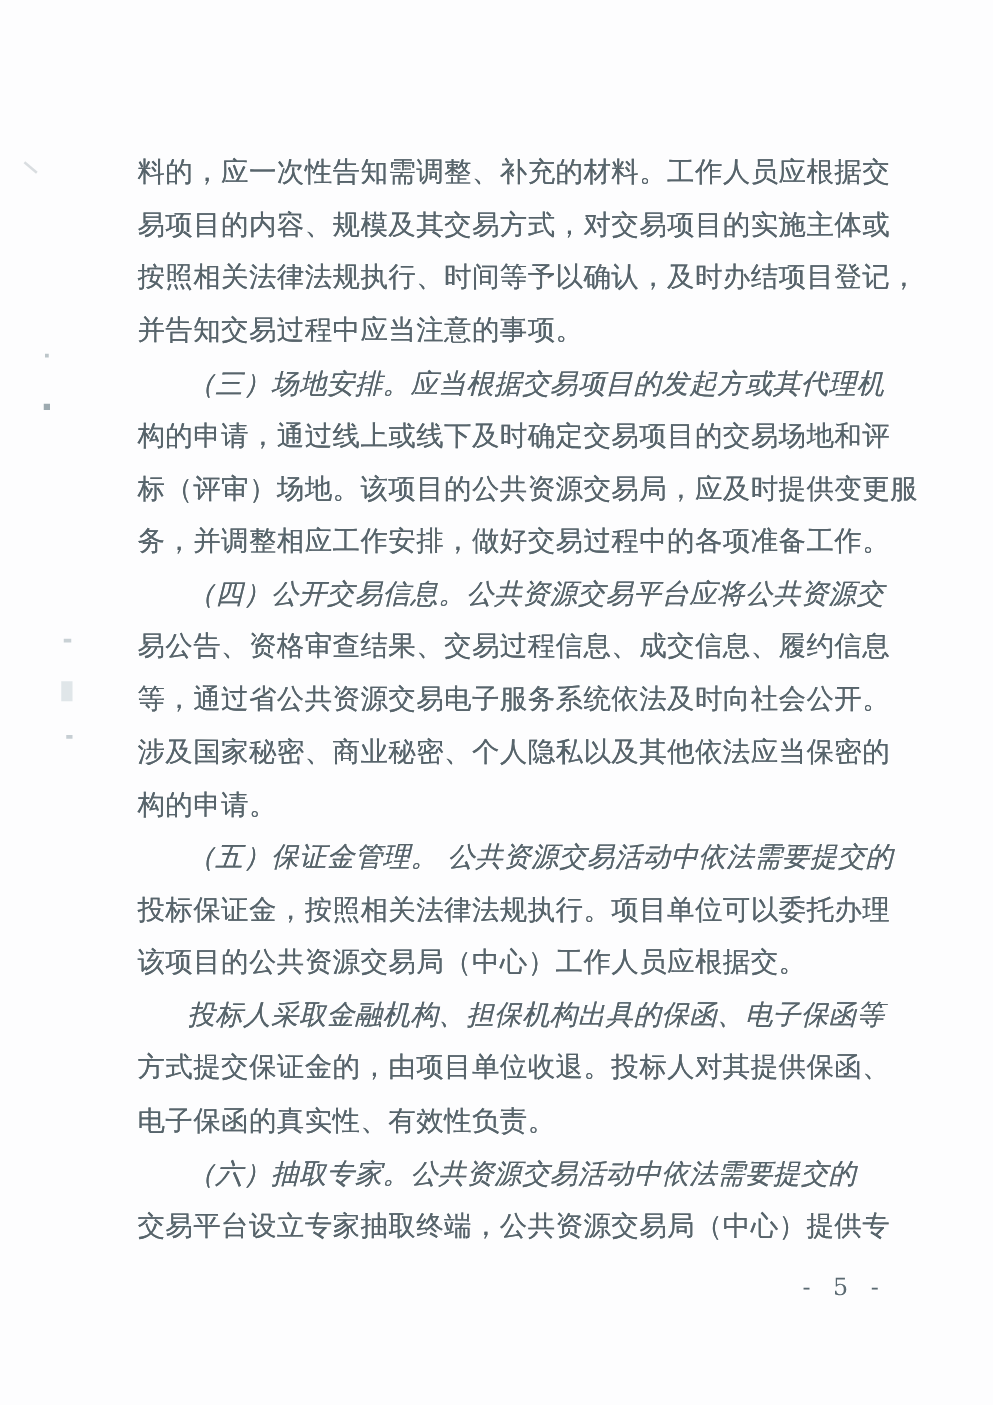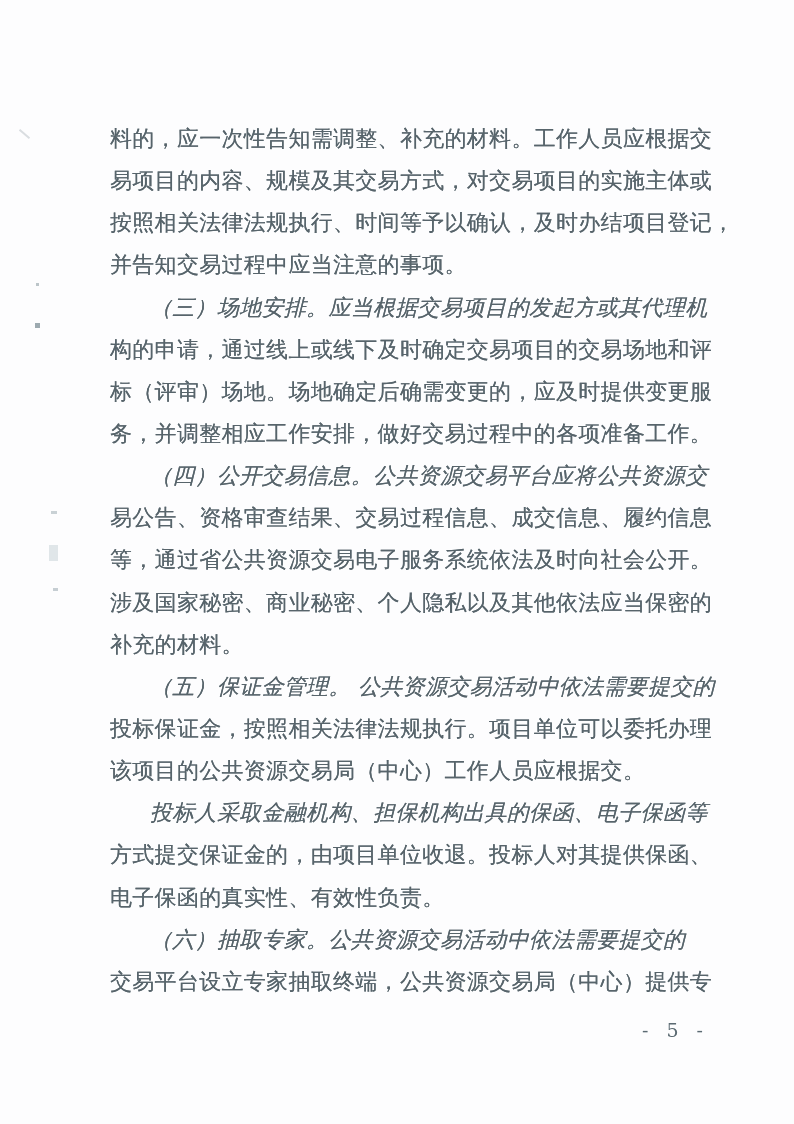--- a/index.html
+++ b/index.html
@@ -81,27 +81,27 @@
   <div class="speck speck-d"></div>
   <div class="speck speck-e"></div>
 
   <div class="text-block">
     <div class="line">料的，应一次性告知需调整、补充的材料。工作人员应根据交</div>
     <div class="line">易项目的内容、规模及其交易方式，对交易项目的实施主体或</div>
     <div class="line">按照相关法律法规执行、时间等予以确认，及时办结项目登记，</div>
     <div class="line">并告知交易过程中应当注意的事项。</div>
     <div class="line indent">（三）场地安排。应当根据交易项目的发起方或其代理机</div>
     <div class="line">构的申请，通过线上或线下及时确定交易项目的交易场地和评</div>
-    <div class="line">标（评审）场地。场地确定后确需变更的，应及时提供变更服</div>
+    <div class="line">标（评审）场地。该项目的公共资源交易局，应及时提供变更服</div>
     <div class="line">务，并调整相应工作安排，做好交易过程中的各项准备工作。</div>
     <div class="line indent">（四）公开交易信息。公共资源交易平台应将公共资源交</div>
     <div class="line">易公告、资格审查结果、交易过程信息、成交信息、履约信息</div>
     <div class="line">等，通过省公共资源交易电子服务系统依法及时向社会公开。</div>
     <div class="line">涉及国家秘密、商业秘密、个人隐私以及其他依法应当保密的</div>
-    <div class="line">补充的材料。</div>
+    <div class="line">构的申请。</div>
     <div class="line indent">（五）保证金管理。 公共资源交易活动中依法需要提交的</div>
     <div class="line">投标保证金，按照相关法律法规执行。项目单位可以委托办理</div>
     <div class="line">该项目的公共资源交易局（中心）工作人员应根据交。</div>
     <div class="line indent">投标人采取金融机构、担保机构出具的保函、电子保函等</div>
     <div class="line">方式提交保证金的，由项目单位收退。投标人对其提供保函、</div>
     <div class="line">电子保函的真实性、有效性负责。</div>
     <div class="line indent">（六）抽取专家。公共资源交易活动中依法需要提交的</div>
     <div class="line">交易平台设立专家抽取终端，公共资源交易局（中心）提供专</div>
   </div>
 

